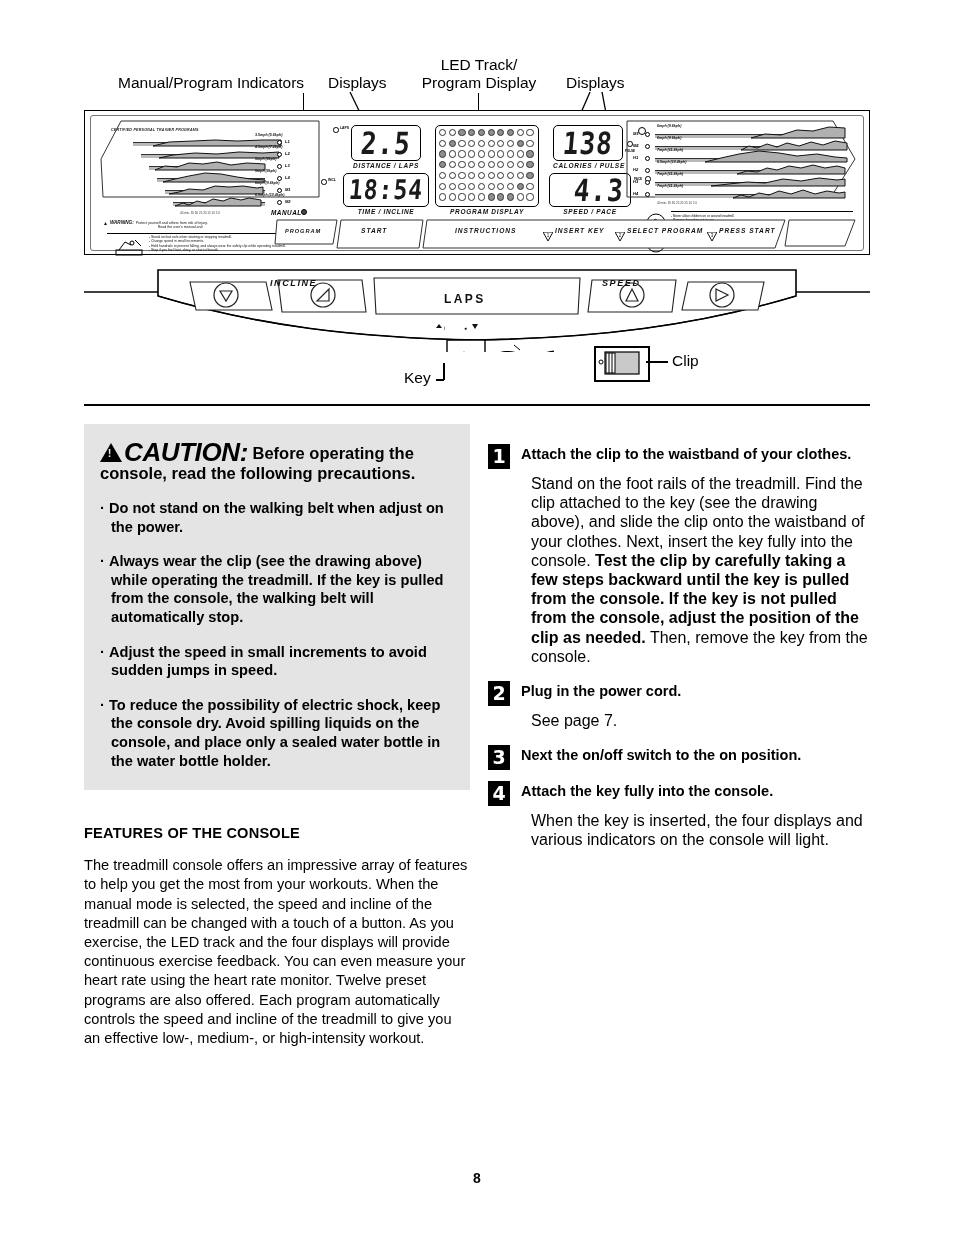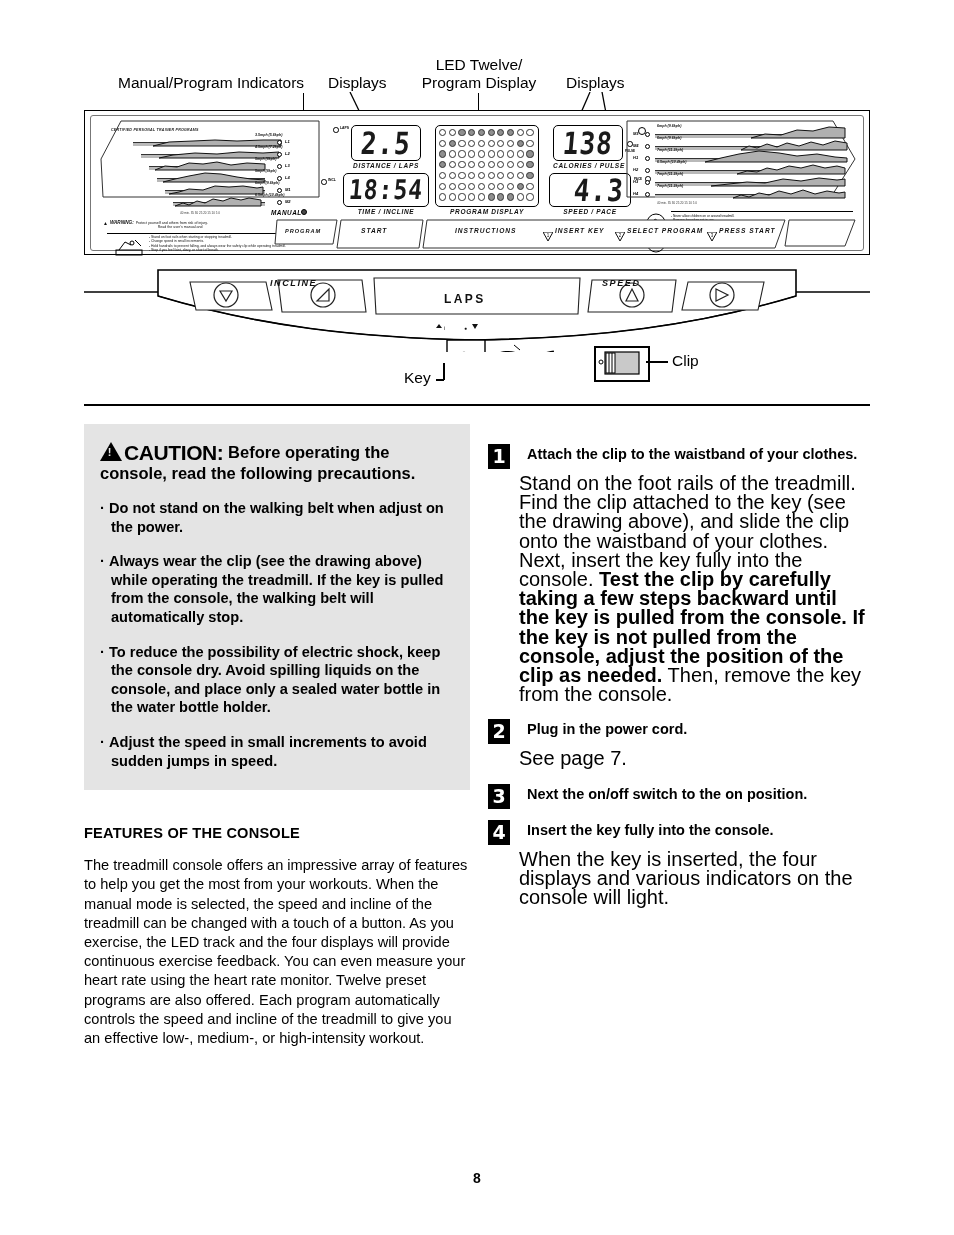--- a/index.html
+++ b/index.html
@@ -72,54 +72,54 @@
   .note-left{position:absolute;left:84px;top:348px;width:300px;font-size:14.5px;line-height:19px;}
 
   .hrule{position:absolute;left:84px;width:786px;height:2px;background:#000;}
 
   
   .col-left{position:absolute;left:84px;top:424px;width:386px;}
   .col-right{position:absolute;left:488px;top:424px;width:382px;}
 
   .caution-box{background:#e4e4e4;padding:18px 16px 20px 16px;box-sizing:border-box;}
   .caution-head{font-size:16.5px;font-weight:bold;line-height:20px;margin:0 0 6px 0;}
-  .caution-head .big{font-size:21px;letter-spacing:-.4px;vertical-align:-2px;}
+  .caution-head .big{font-size:26px;letter-spacing:-.4px;vertical-align:-2px;font-style:italic;}
   .tri{display:inline-block;width:0;height:0;border-left:11px solid transparent;border-right:11px solid transparent;
        border-bottom:19px solid #000;vertical-align:-3px;position:relative;margin-right:2px;}
   .tri::after{content:"!";position:absolute;left:-3.2px;top:5px;color:#e4e4e4;font-size:11px;font-weight:bold;line-height:11px;}
   .c-item{font-size:14.6px;font-weight:bold;line-height:18.6px;margin:16px 0 0 0;padding-left:11px;text-indent:-11px;}
   .c-item .bul{font-weight:bold;}
 
   .sec-head{font-size:14.6px;font-weight:bold;letter-spacing:.2px;margin:0;}
   .body-p{font-size:14.6px;line-height:19.2px;margin:15px 0 0 0;text-align:left;}
 
   .step{position:relative;margin-top:17px;padding-left:31px;}
   .step-num{position:absolute;left:0;top:-1px;width:22px;height:25px;background:#000;color:#fff;
     font-size:19px;font-weight:bold;text-align:center;line-height:25px;font-family:"DejaVu Sans", sans-serif;}
-  .step-title{font-size:14.5px;font-weight:bold;line-height:18px;margin:8px;}
-  .step-body{font-size:20px;line-height:19.2px;margin:11px 0 0 0;}
+  .step-title{font-size:14.5px;font-weight:bold;line-height:18px;margin:2px;}
+  .step-body{font-size:16px;line-height:19.2px;margin:11px 0 0 12px;}
   .step-body b{font-weight:bold;}
 
   .switchfig{width:158px;height:92px;border:2px solid #000;box-sizing:border-box;position:relative;float:right;margin:6px 0 4px 10px;}
   .switchfig .sf-lbl{position:absolute;left:14px;top:23px;width:62px;text-align:center;font-size:14.5px;line-height:19px;}
 
   .note-p{font-size:14.6px;line-height:19.2px;margin:17px 0 0 0;clear:both;}
 
   .pagenum{position:absolute;left:0;top:1170px;width:954px;text-align:center;font-size:14px;font-weight:bold;}
 </style>
 </head>
 <body>
 
 <div class="page">
 
   <div class="callouts">
     <div class="callout" style="left:118px;top:22px;">Manual/Program Indicators</div>
     <div class="callout" style="left:328px;top:22px;">Displays</div>
     <div class="callout two" style="left:412px;top:4px;width:134px;text-align:center;">
-      <div>LED Twelve/</div>
+      <div>LED Track/</div>
       <div>Program Display</div>
     </div>
     <div class="callout" style="left:566px;top:22px;">Displays</div>
   </div>
 
   <div class="lead" style="left:303px;top:93px;width:1.3px;height:114px;"></div>
   <svg style="position:absolute;left:330px;top:92px;width:70px;height:60px;">
     <line x1="20" y1="0" x2="48" y2="58" stroke="#000" stroke-width="1.3"></line>
   </svg>
   <div class="lead" style="left:478px;top:93px;width:1.3px;height:80px;"></div>
@@ -498,22 +498,22 @@
   <div class="col-left">
 
     <div class="caution-box">
       <p class="caution-head">
         <span class="tri"></span><span class="big">CAUTION</span><span class="big">:</span>
         <span>Before operating the</span><br>
         <span>console, read the following precautions.</span>
       </p>
       <p class="c-item"><span class="bul">·&nbsp;</span><span>Do not stand on the walking belt when adjust on the power.</span></p>
       <p class="c-item"><span class="bul">·&nbsp;</span><span>Always wear the clip (see the drawing above) while operating the treadmill. If the key is pulled from the console, the walking belt will automatically stop.</span></p>
+      <p class="c-item"><span class="bul">·&nbsp;</span><span>Adjust the speed in small increments to avoid sudden jumps in speed.</span></p>
       <p class="c-item"><span class="bul">·&nbsp;</span><span>To reduce the possibility of electric shock, keep the console dry. Avoid spilling liquids on the console, and place only a sealed water bottle in the water bottle holder.</span></p>
-      <p class="c-item"><span class="bul">·&nbsp;</span><span>Adjust the speed in small increments to avoid sudden jumps in speed.</span></p>
     </div>
 
     <h2 class="sec-head" style="margin-top:35px;">FEATURES OF THE CONSOLE</h2>
     <p class="body-p">The treadmill console offers an impressive array of features to help you get the most from your workouts. When the manual mode is selected, the speed and incline of the treadmill can be changed with a touch of a button. As you exercise, the LED track and the four displays will provide continuous exercise feedback. You can even measure your heart rate using the heart rate monitor. Twelve preset programs are also offered. Each program automatically controls the speed and incline of the treadmill to give you an effective low-, medium-, or high-intensity workout.</p>
   </div>
 
   <div class="col-right">
 
     <div class="step" style="margin-top:21px;">
       <div class="step-num">1</div>
@@ -527,20 +527,20 @@
       <p class="step-body">See page 7.</p>
     </div>
 
     <div class="step" style="margin-top:16px;">
       <div class="step-num">3</div>
       <p class="step-title">Next the on/off switch to the on position.</p>
     </div>
 
     <div class="step" style="margin-top:18px;clear:both;">
       <div class="step-num">4</div>
-      <p class="step-title">Insert the key fully into the console.</p>
+      <p class="step-title">Attach the key fully into the console.</p>
       <p class="step-body">When the key is inserted, the four displays and various indicators on the console will light.</p>
     </div>
 
   </div>
 
   <div class="pagenum">8</div>
 </div>
 
 </body></html>

